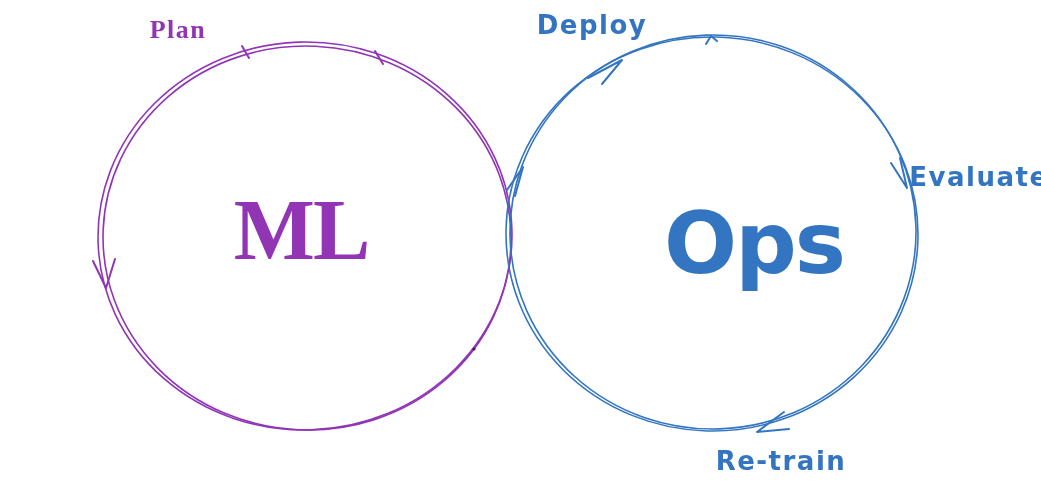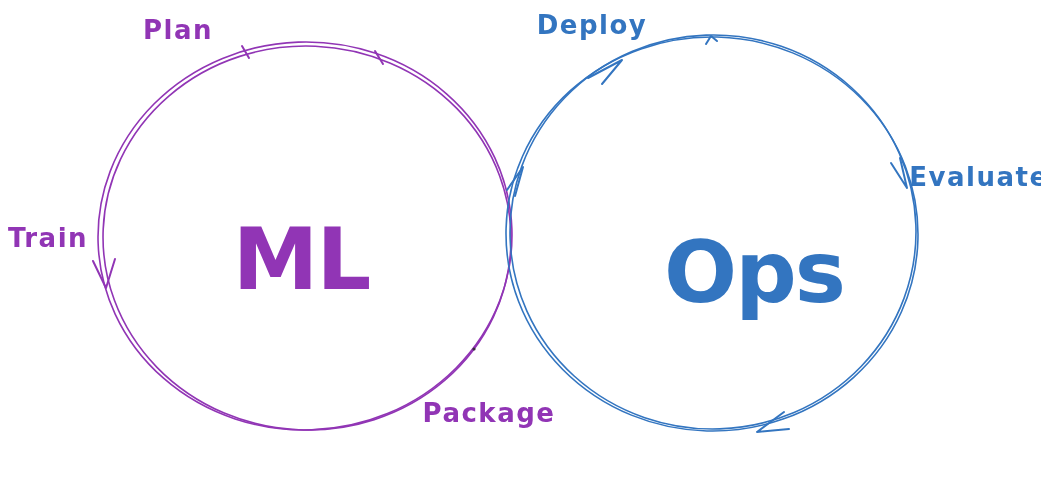--- a/index.html
+++ b/index.html
@@ -29,30 +29,29 @@
   }
   .circle-stroke { stroke-width: 1.6px; }
   .arrow-stroke  { stroke-width: 2px; stroke-linecap: round; stroke-linejoin: round; }
   .label {
     position: absolute;
     transform: translate(-50%, -50%);
     white-space: nowrap;
     font-weight: bold;
     user-select: none;
   }
-  .ml-text  { color: var(--ml, #9135b5); }
+  .ml-text  { color: var(--ml, #9135b5); font-family: Liberation Serif, serif; }
   .ops-text { color: var(--ops, #3375c0); }
   .stage-label {
     font-size: 26px;
     letter-spacing: 1.5px;
   }
   .cycle-name {
     font-size: 86px;
     letter-spacing: -2px;
-    margin-top: 29px;
   }
 </style>
 </head>
 <body>
 
 <div class="diagram">
 
   <svg width="1041" height="499" viewBox="0 0 1041 499">
 
     <g>
@@ -72,20 +71,19 @@
 
     <path class="ops-stroke arrow-stroke" d="M507,190 L523,167 L515,196"></path>
     <path class="ops-stroke arrow-stroke" d="M588,78 L622,60 L602,84"></path>
     <path class="ops-stroke arrow-stroke" d="M706,44 L711,36 L717,41"></path>
     <path class="ops-stroke arrow-stroke" d="M891,163 L907,188 L900,158"></path>
     <path class="ops-stroke arrow-stroke" d="M784,412 L757,432 L789,429"></path>
   </svg>
 
   <div class="label cycle-name ml-text" style="left:301px; top:230px;">ML</div>
   <div class="label stage-label ml-text" style="left:178px; top:30px;">Plan</div>
-  <div class="label stage-label ml-text" style="left:48px; top:238px;">Train</div>
-  <div class="label stage-label ml-text" style="left:489px; top:413px;">Package</div>
 
   <div class="label cycle-name ops-text" style="left:754px; top:243px;">Ops</div>
   <div class="label stage-label ops-text" style="left:592px; top:25px;">Deploy</div>
   <div class="label stage-label ops-text" style="left:979px; top:177px;">Evaluate</div>
+  <div class="label stage-label ops-text" style="left:781px; top:461px;">Re-train</div>
 
 </div>
 
 </body></html>

